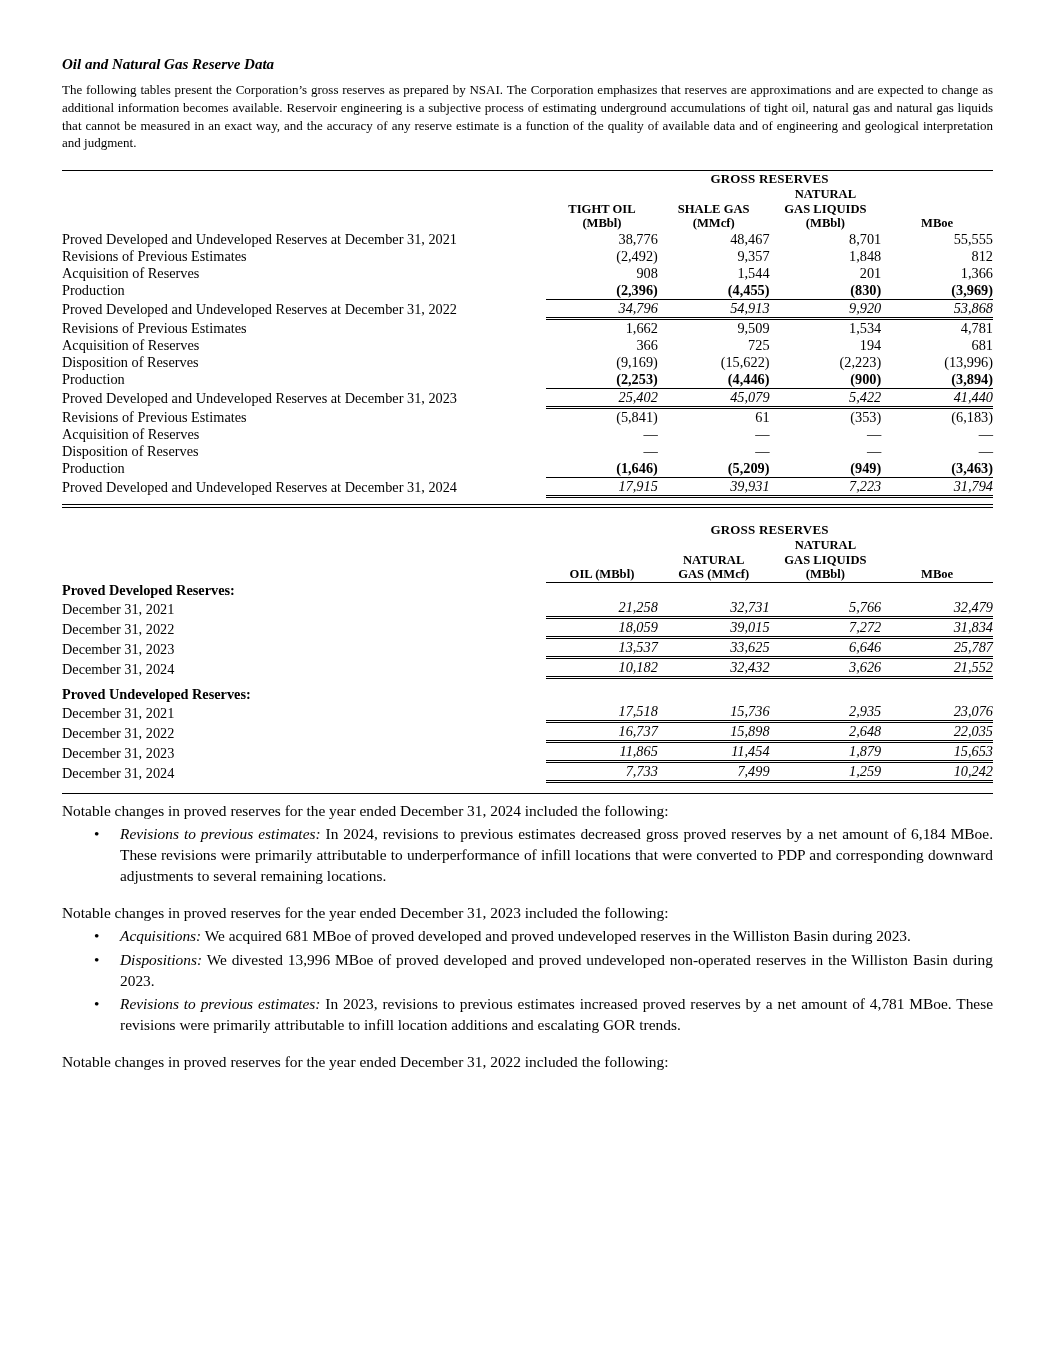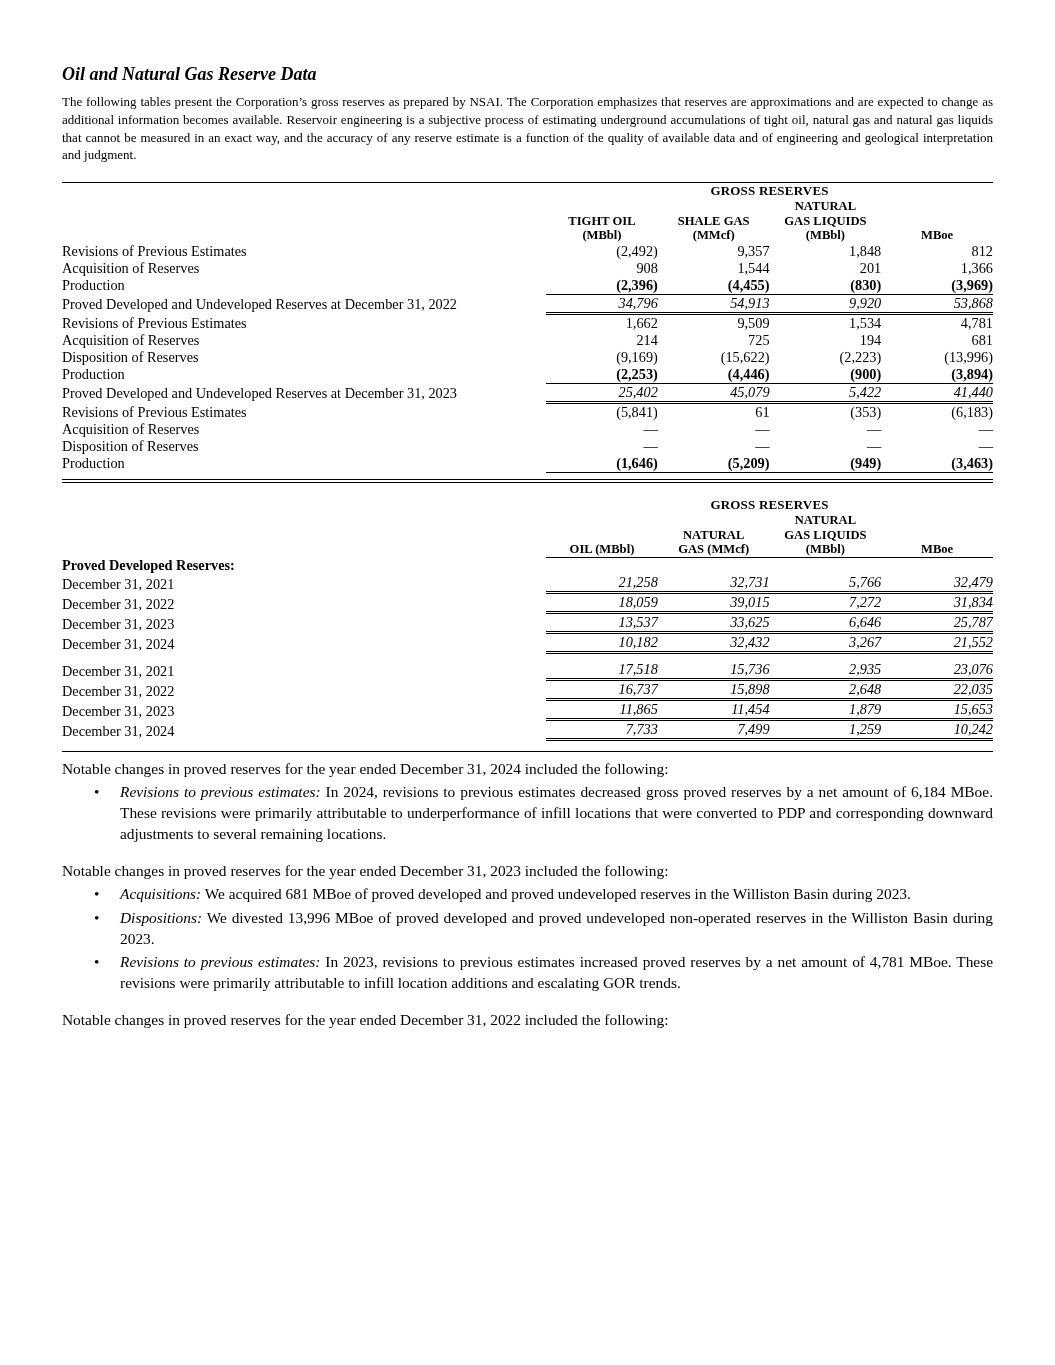--- a/index.html
+++ b/index.html
@@ -15,22 +15,22 @@
   .page {
     width: 1055px;
     min-height: 1365px;
     box-sizing: border-box;
     padding: 52px 62px 20px 62px;
     position: relative;
   }
   .section-title {
     font-style: italic;
     font-weight: bold;
-    font-size: 18px;
-    margin: 12px 0 8px 0;
+    font-size: 15px;
+    margin: 4px 0 8px 0;
   }
   .intro {
     font-size: 13px;
     line-height: 1.37;
     text-align: justify;
     margin: 0 0 18px 0;
   }
 
   
   table.reserve {
@@ -154,20 +154,27 @@
           <span>GAS LIQUIDS</span><br>
           <span>(MBbl)</span>
         </td>
         <td class="hdr-col">
           <span>MBoe</span>
         </td>
       </tr>
     </thead>
     <tbody id="t1body">
         <tr>
+          <td class="row-label">Proved Developed and Undeveloped Reserves at December 31, 2021</td>
+          <td class="num">38,776</td>
+          <td class="num">48,467</td>
+          <td class="num">8,701</td>
+          <td class="num">55,555</td>
+        </tr>
+        <tr>
           <td class="row-label">Revisions of Previous Estimates</td>
           <td class="num">(2,492)</td>
           <td class="num">9,357</td>
           <td class="num">1,848</td>
           <td class="num">812</td>
         </tr>
         <tr>
           <td class="row-label">Acquisition of Reserves</td>
           <td class="num">908</td>
           <td class="num">1,544</td>
@@ -190,21 +197,21 @@
         </tr>
         <tr>
           <td class="row-label">Revisions of Previous Estimates</td>
           <td class="num">1,662</td>
           <td class="num">9,509</td>
           <td class="num">1,534</td>
           <td class="num">4,781</td>
         </tr>
         <tr>
           <td class="row-label">Acquisition of Reserves</td>
-          <td class="num">214</td>
+          <td class="num">366</td>
           <td class="num">725</td>
           <td class="num">194</td>
           <td class="num">681</td>
         </tr>
         <tr>
           <td class="row-label">Disposition of Reserves</td>
           <td class="num">(9,169)</td>
           <td class="num">(15,622)</td>
           <td class="num">(2,223)</td>
           <td class="num">(13,996)</td>
@@ -243,20 +250,27 @@
           <td class="num">—</td>
           <td class="num">—</td>
           <td class="num">—</td>
         </tr>
         <tr>
           <td class="row-label">Production</td>
           <td class="num u-single">(1,646)</td>
           <td class="num u-single">(5,209)</td>
           <td class="num u-single">(949)</td>
           <td class="num u-single">(3,463)</td>
+        </tr>
+        <tr>
+          <td class="row-label">Proved Developed and Undeveloped Reserves at December 31, 2024</td>
+          <td class="num u-double">17,915</td>
+          <td class="num u-double">39,931</td>
+          <td class="num u-double">7,223</td>
+          <td class="num u-double">31,794</td>
         </tr>
       </tbody>
   </table>
   <div class="thick-sep"></div>
 
   <div style="height:14px"></div>
   <table class="reserve">
     <colgroup>
       <col style="width:52%">
       <col style="width:12%">
@@ -314,25 +328,32 @@
           <td class="row-label">December 31, 2023</td>
           <td class="num u-double">13,537</td>
           <td class="num u-double">33,625</td>
           <td class="num u-double">6,646</td>
           <td class="num u-double">25,787</td>
         </tr>
         <tr>
           <td class="row-label">December 31, 2024</td>
           <td class="num u-double">10,182</td>
           <td class="num u-double">32,432</td>
-          <td class="num u-double">3,267</td>
+          <td class="num u-double">3,626</td>
           <td class="num u-double">21,552</td>
         </tr>
         <tr class="spacer-row">
           <td colspan="5"></td>
+        </tr>
+        <tr>
+          <td class="row-label bold">Proved Undeveloped Reserves:</td>
+          <td></td>
+          <td></td>
+          <td></td>
+          <td></td>
         </tr>
         <tr>
           <td class="row-label">December 31, 2021</td>
           <td class="num u-double">17,518</td>
           <td class="num u-double">15,736</td>
           <td class="num u-double">2,935</td>
           <td class="num u-double">23,076</td>
         </tr>
         <tr>
           <td class="row-label">December 31, 2022</td>

